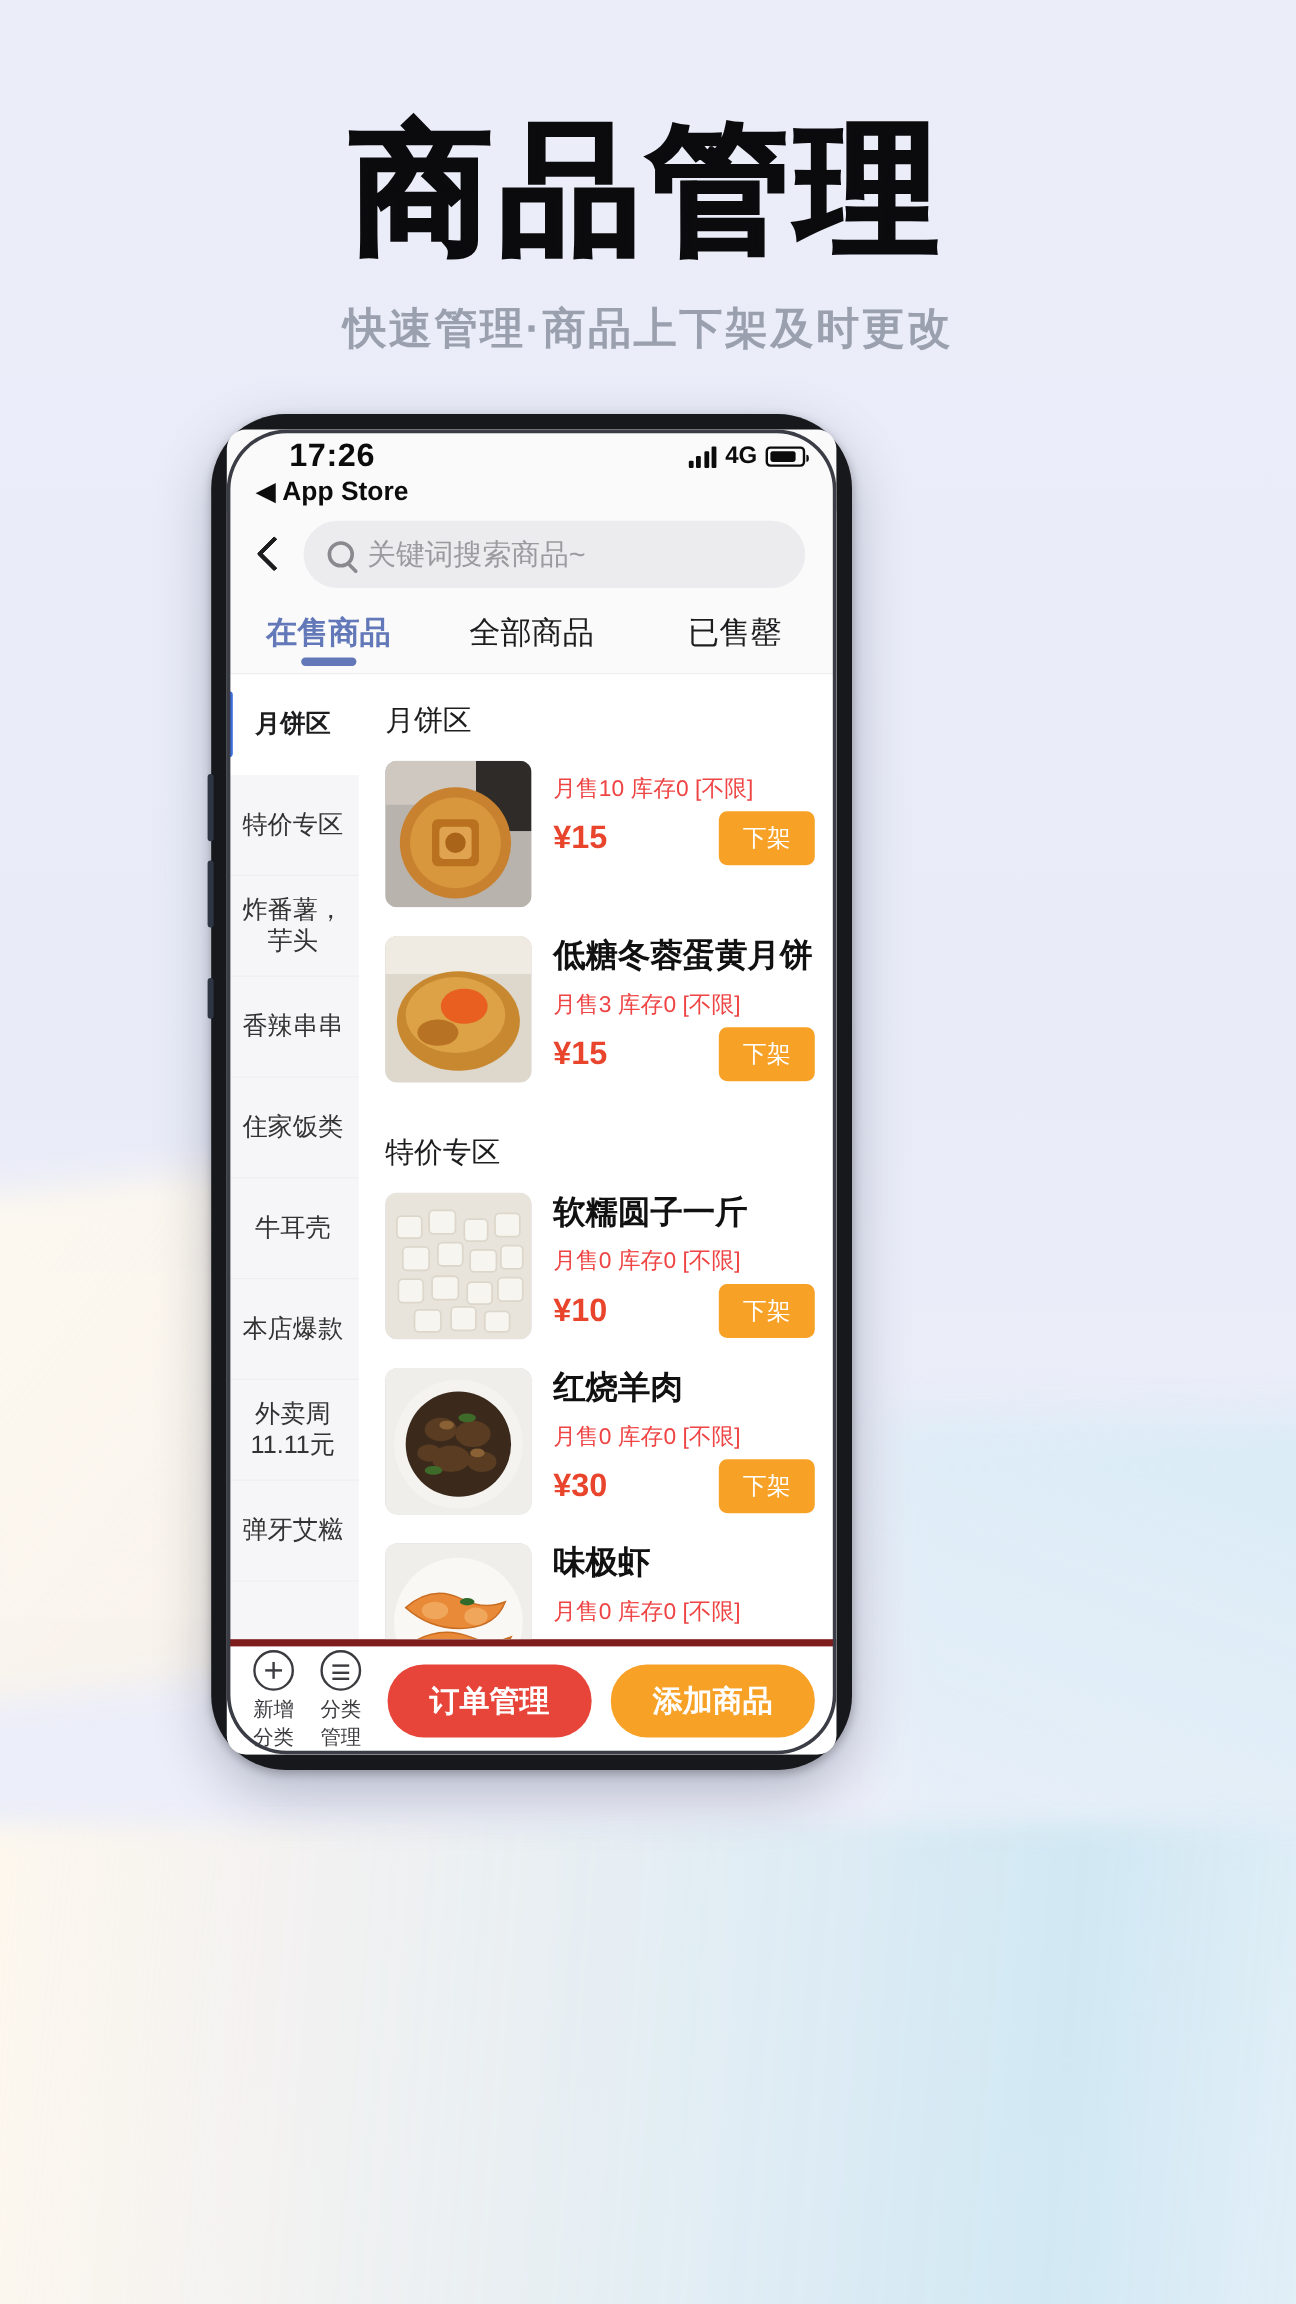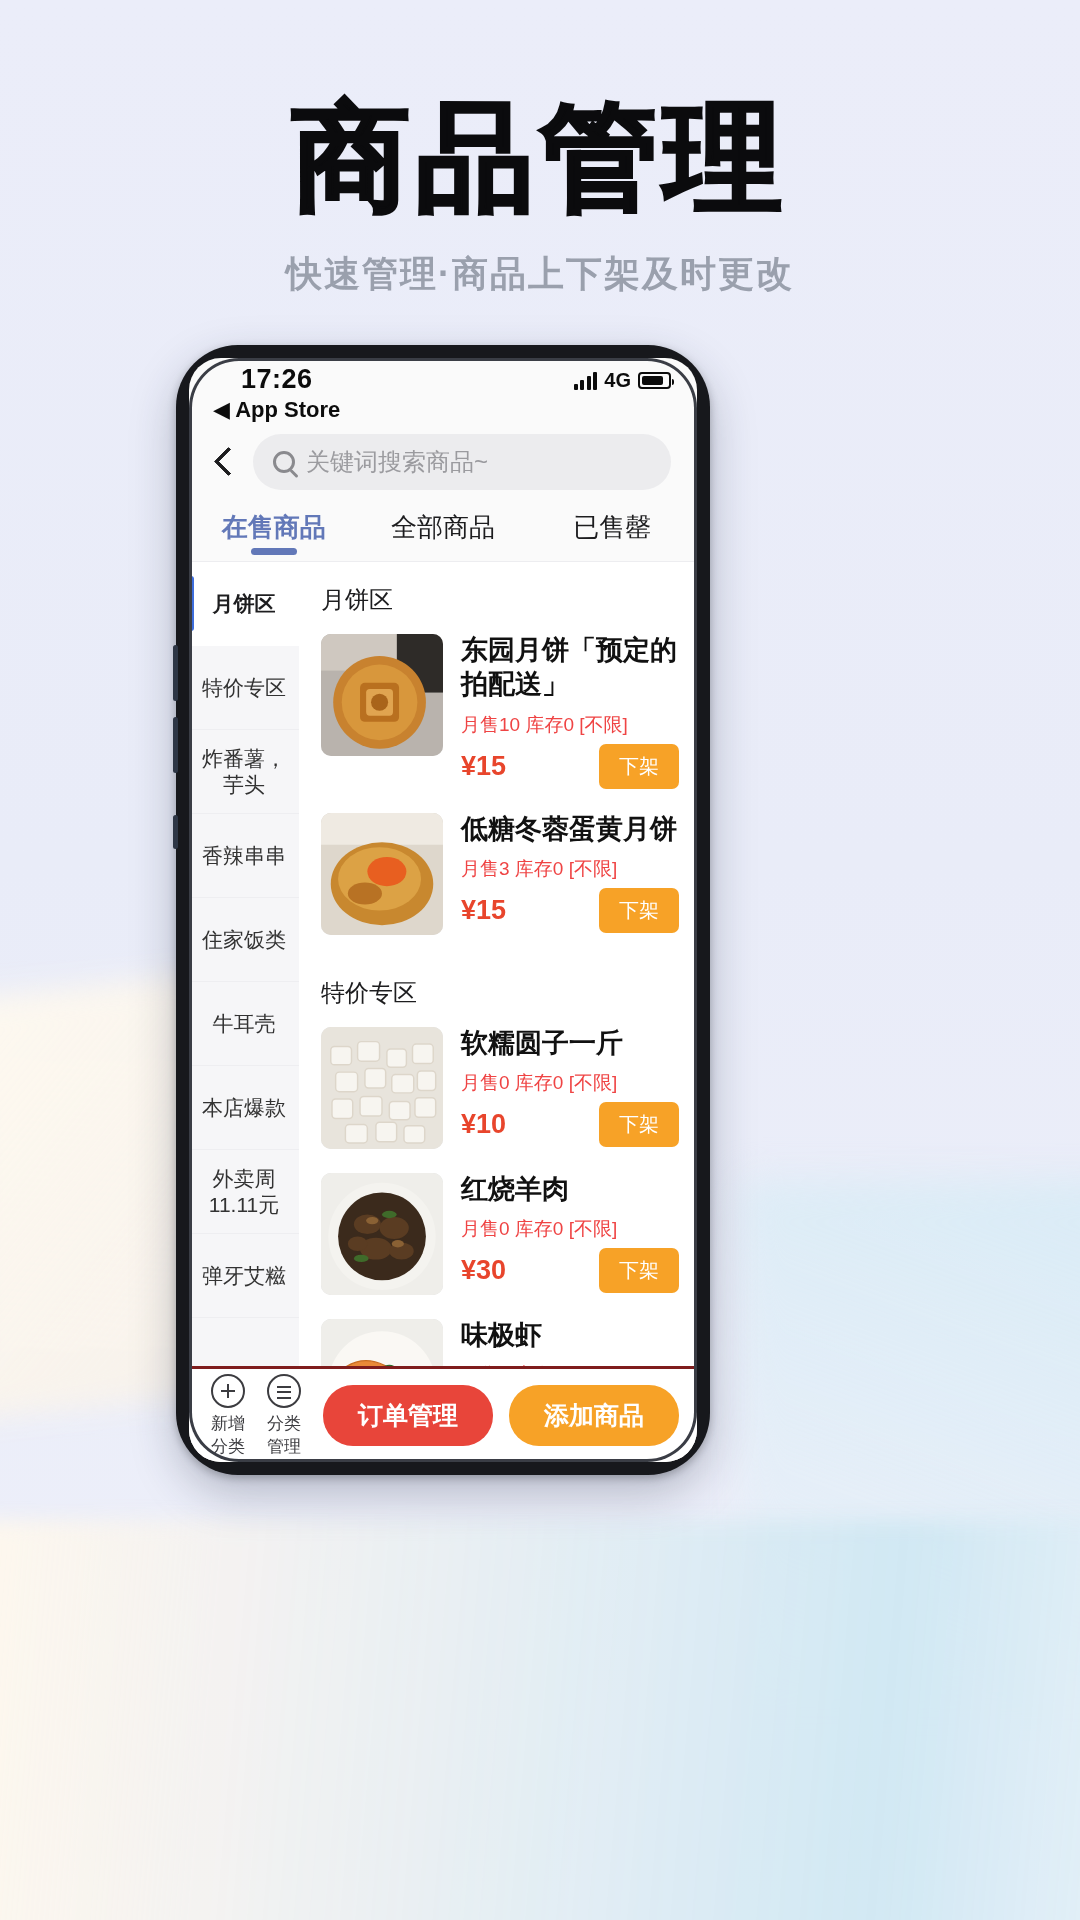--- a/index.html
+++ b/index.html
@@ -68,21 +68,21 @@
     position:absolute; left:50%; top:20px; transform:translateX(-50%);
     width:126px; height:7px; border-radius:5px; background:#2c2e34;
   }
   .btn-side { position:absolute; left:-3px; width:5px; border-radius:3px; background:#2e3645; }
   .btn-vol1 { top:300px; height:56px; }
   .btn-vol2 { top:372px; height:56px; }
   .btn-pow  { position:absolute; left:-3px; top:470px; width:5px; height:34px; border-radius:3px; background:#2e3645; }
 
   .screen {
     position:relative; width:100%; height:100%;
-    background:#fafafa; border-radius:32px; overflow:hidden;
+    background:#fafafa; border-radius:16px; overflow:hidden;
     display:flex; flex-direction:column;
   }
 
   
   .statusbar {
     height:68px; flex:0 0 68px; position:relative;
     padding:0 30px; color:#0c0c0c;
   }
   .sb-time { position:absolute; left:52px; top:6px; font-size:27px; font-weight:700; letter-spacing:.5px; }
   .sb-back { position:absolute; left:24px; top:39px; font-size:22px; font-weight:700; letter-spacing:0; }
@@ -142,21 +142,21 @@
   .pmeta { font-size:19px; color:#ef4444; margin-top:10px; }
   .prow { display:flex; align-items:center; justify-content:space-between; margin-top:6px; }
   .price { font-size:27px; font-weight:700; color:#e8452c; }
   .offshelf {
     background:#f7a227; color:#fff; font-size:20px; border:none; border-radius:7px;
     padding:9px 20px; cursor:pointer; font-family:inherit;
   }
 
   
   .bottombar {
-    flex:0 0 96px; background:#fff; border-top:3px solid #7f1d1d;
+    flex:0 0 96px; background:#fff; border-top:6px solid #7f1d1d;
     display:flex; align-items:center; padding:0 22px; gap:22px;
   }
   .bicon { text-align:center; width:78px; cursor:pointer; }
   .bicon .ring {
     width:34px; height:34px; margin:0 auto 4px; border:2px solid #3c3c40; border-radius:50%;
     position:relative;
   }
   .ring.plus::before{content:"";position:absolute;left:50%;top:8px;bottom:8px;width:2px;background:#3c3c40;transform:translateX(-50%);}
   .ring.plus::after{content:"";position:absolute;top:50%;left:8px;right:8px;height:2px;background:#3c3c40;transform:translateY(-50%);}
   .ring.lines i{position:absolute;left:8px;right:8px;height:2px;background:#3c3c40;}
@@ -251,21 +251,20 @@
               <rect x="62" y="0" width="38" height="48" fill="#2e2b28"></rect>
               <rect x="0" y="0" width="62" height="30" fill="#cfc8c0"></rect>
               <circle cx="48" cy="56" r="38" fill="#c8822f"></circle>
               <circle cx="48" cy="56" r="31" fill="#d8973c"></circle>
               <rect x="32" y="40" width="32" height="32" rx="4" fill="#b9701f"></rect>
               <rect x="37" y="45" width="22" height="22" rx="3" fill="#e0a450"></rect>
               <circle cx="48" cy="56" r="7" fill="#a9641a"></circle>
             </svg>
           </div>
           <div class="info">
-            <div class="pname">东园月饼「预定的拍配送」</div>
             <div class="pmeta">月售10 库存0 [不限]</div>
             <div class="prow">
               <div class="price">¥15</div>
               <button class="offshelf">下架</button>
             </div>
           </div>
         </div>
 
         <div class="item">
           <div class="thumb">

